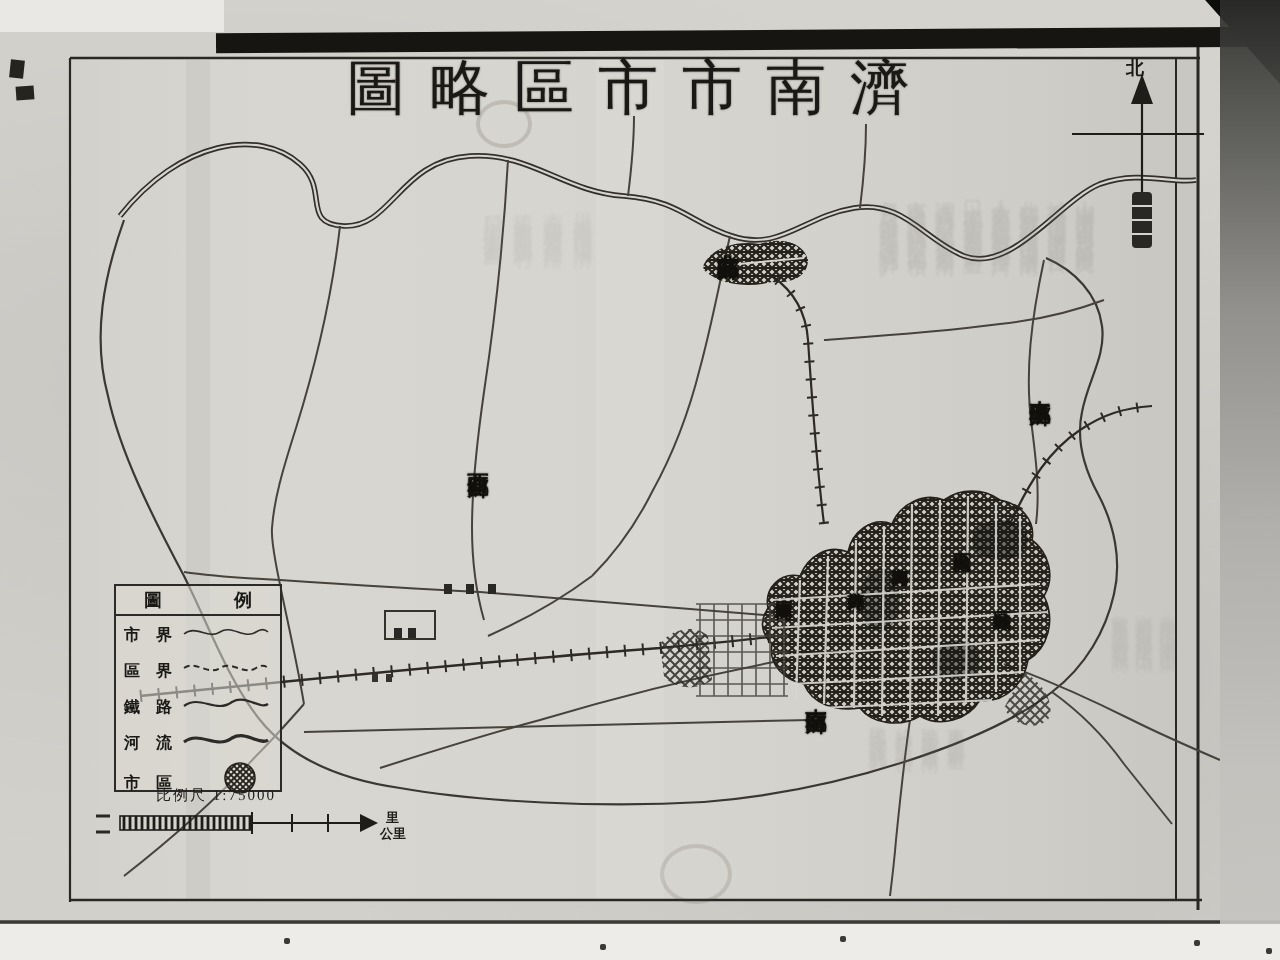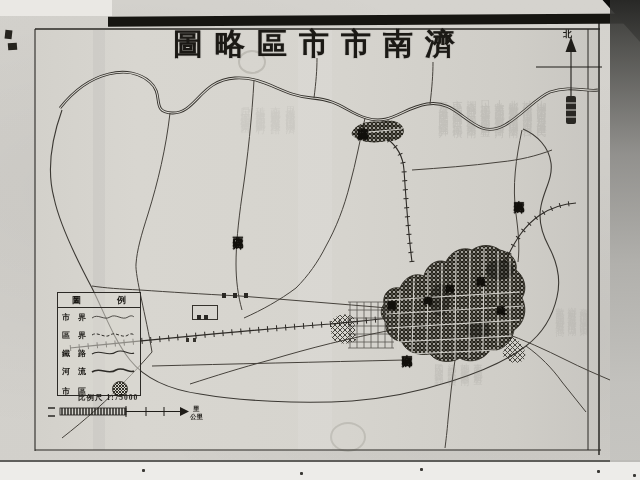--- a/index.html
+++ b/index.html
@@ -20,40 +20,40 @@
   #band-top{left:108px;top:15px;width:534px;height:10px;background:#161511;transform:rotate(-.35deg);}
   #corner-tr{right:0;top:0;width:52px;height:42px;background:#0c0c0b;
     clip-path:polygon(28% 0,100% 0,100% 100%);}
   #edge-right{right:0;top:0;width:30px;height:480px;opacity:.92;background:
     linear-gradient(#2b2b29 0%,#4a4a47 10%,#8c8b88 32%,#aFAEaa 55%,#c2c1bd 80%,#c6c5c1 100%);}
   #strip-bottom{left:0;top:462px;width:640px;height:18px;background:#edece9;}
   .speck{width:3px;height:3px;background:#3a3935;border-radius:1px;}
   .mark{background:#26241f;}
   
   #title{left:320px;top:24px;transform:translateX(-50%);white-space:nowrap;
-    font-size:30px;font-weight:bold;letter-spacing:12px;color:#1b1915;
+    font-size:30px;font-weight:normal;letter-spacing:12px;color:#1b1915;
     text-shadow:0 0 1px rgba(27,25,21,.6);}
   
   #north-label{left:563px;top:28px;font-size:9px;font-weight:bold;color:#1b1915;}
   
   .vlabel{writing-mode:vertical-rl;text-orientation:upright;color:#12100c;line-height:1;
     text-shadow:0 0 1px rgba(18,16,12,.75);}
   .vlabel.district{font-size:10.5px;font-weight:bold;letter-spacing:1px;}
   .vlabel.city{font-size:8.5px;font-weight:bold;letter-spacing:0px;}
   
   #legend{left:57px;top:292px;width:84px;height:104px;border:1.5px solid #2c2a26;
     background:rgba(218,216,210,.55);box-sizing:border-box;}
   #legend-header{display:flex;justify-content:space-between;padding:1px 14px 0 14px;
     font-size:9px;font-weight:bold;color:#1b1915;border-bottom:1px solid #2c2a26;height:13px;}
   #legend-rows{display:flex;flex-direction:column;justify-content:space-around;height:84px;padding:0 4px;}
   .legend-row{display:flex;align-items:center;justify-content:space-between;}
   .legend-label{width:24px;display:flex;justify-content:space-between;
     font-size:8px;font-weight:bold;color:#1b1915;}
   
-  #scale-text{left:78px;top:393px;font-size:7.5px;font-weight:bold;color:#201e1a;
+  #scale-text{left:78px;top:393px;font-size:7.5px;font-weight:normal;color:#201e1a;
     letter-spacing:1px;white-space:nowrap;}
   #scale-svg{left:46px;top:402px;}
   
   .ghost-col{writing-mode:vertical-rl;text-orientation:upright;color:#6f6d68;
     filter:blur(.5px);letter-spacing:2px;overflow:hidden;}
   .ring{border-radius:50%;}
   #ring-title{left:238px;top:50px;width:24px;height:20px;border:2px solid rgba(70,64,56,.17);}
   #ring-bottom{left:330px;top:422px;width:32px;height:26px;border:2px solid rgba(70,64,56,.15);}
 </style>
 </head>

